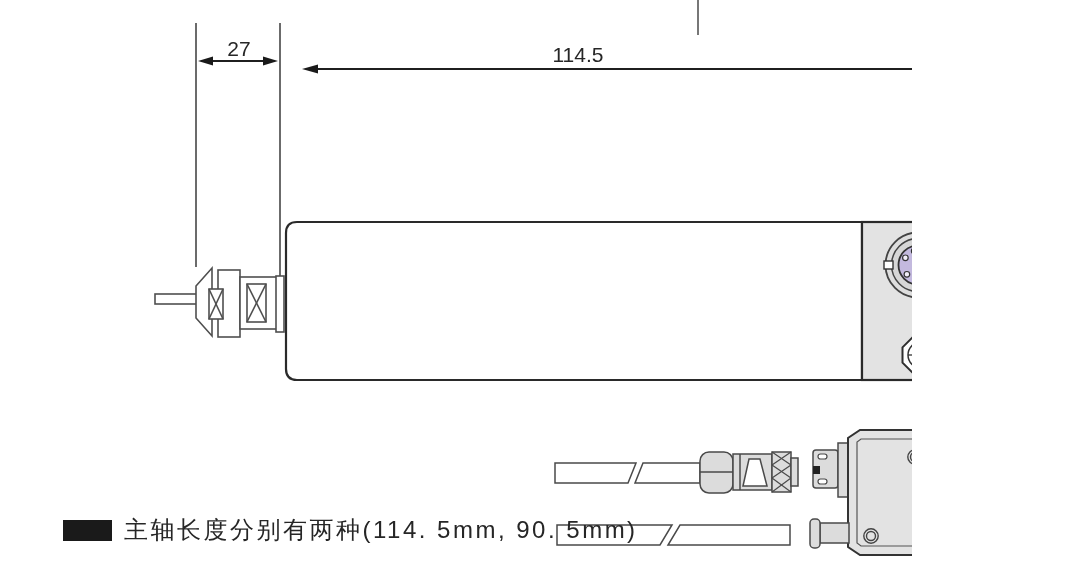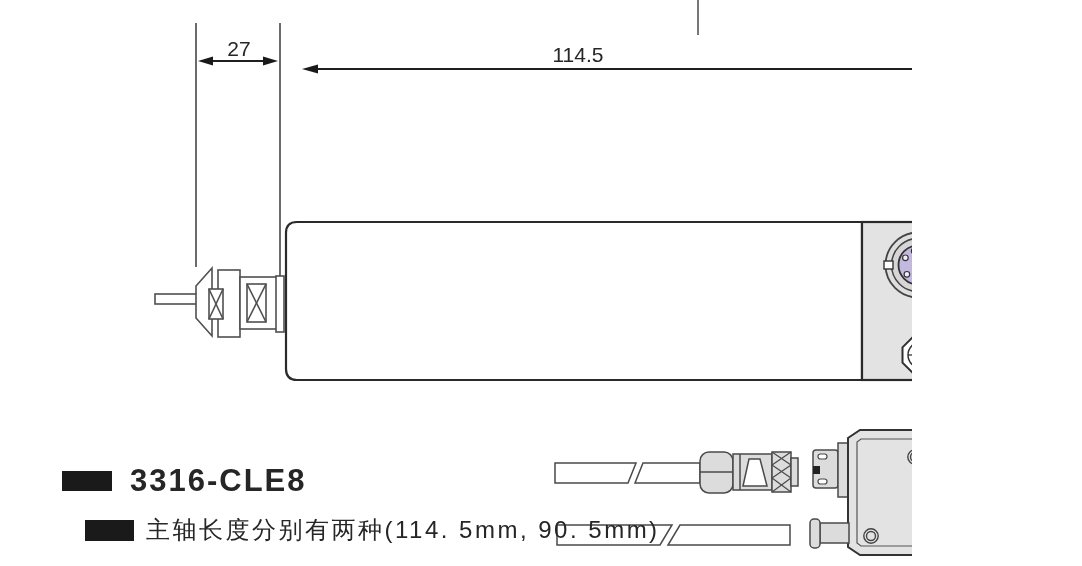--- a/index.html
+++ b/index.html
@@ -15,21 +15,21 @@
     font-family:"Liberation Sans", sans-serif;
     font-size:21px;
     fill:#262626;
   }
   .caption-row{
     position:absolute;
     display:flex;
     align-items:center;
   }
   .row-code{left:62px;top:464px;height:34px;}
-  .row-note{left:63px;top:513px;height:34px;margin-left:22px;}
+  .row-note{left:63px;top:513px;height:34px;}
   .marker{
     width:50px;height:20px;
     background:#1a1a1a;
     margin-right:18px;
     flex:0 0 auto;
   }
   .marker.small{width:49px;height:21px;margin-right:12px;}
   .product-code{
     font-size:31px;
     font-weight:700;
@@ -177,23 +177,19 @@
         </g>
       </g>
 
       <g fill="#ffffff">
         <polygon points="557,525 672,525 660,545 557,545"></polygon>
         <polygon points="680,525 790,525 790,545 668,545"></polygon>
       </g>
     </g>
   </svg>
 
-  <div class="caption-row row-code">
-    <div class="marker"></div>
-    <div class="product-code">3316-CLE8</div>
-  </div>
 
   <div class="caption-row row-note">
     <div class="marker small"></div>
     <div class="length-note">主轴长度分别有两种(114. 5mm, 90. 5mm)</div>
   </div>
 
 </div>
 
 </body></html>

